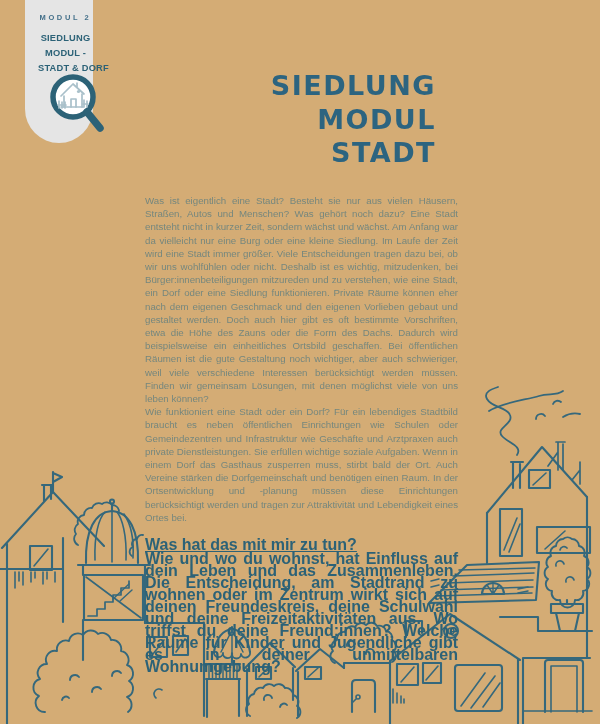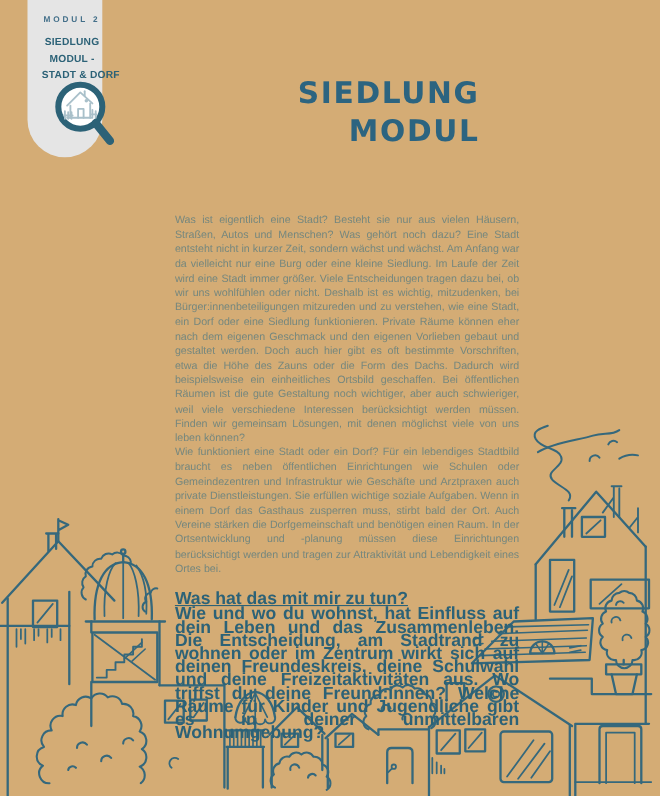--- a/index.html
+++ b/index.html
@@ -37,21 +37,21 @@
   .page-title {
     position:absolute; top:69px; right:164px;
     text-align:right; z-index:3;
     font-family:"DejaVu Sans", sans-serif;
     font-weight:800; font-size:27px; line-height:33.5px;
     letter-spacing:1.5px; color:#2c6480;
   }
 
   
   .copy {
-    position:absolute; left:159px; top:194px; width:313px; z-index:3;
+    position:absolute; left:145px; top:194px; width:313px; z-index:3;
   }
   .copy p.regular {
     font-size:9.7px; line-height:13.2px; color:#75877e;
     text-align:justify; letter-spacing:0px;
   }
   .copy .heading {
     margin-top:14px;
     font-size:16px; font-weight:bold; color:#2c6277;
     text-decoration:underline; line-height:13px;
   }
@@ -87,20 +87,21 @@
     <circle cx="41.5" cy="31.5" r="1.6" fill="#a9c0ca" stroke="none"></circle>
     <path d="M 22,41 V 48 M 25,42 V 48 M 28,42 V 48 M 21,45 H 29"></path>
     <path d="M 47,40 V 47 M 50,41 V 47 M 46,44 H 51"></path>
     <path d="M 24,47 H 46"></path>
   </g>
 </svg>
 
 <div class="page-title">
   <div>SIEDLUNG</div>
   <div>MODUL</div>
+  <div>STADT</div>
 </div>
 
 <div class="copy">
   <p class="regular">Was ist eigentlich eine Stadt? Besteht sie nur aus vielen Häusern, Straßen, Autos und Menschen? Was gehört noch dazu? Eine Stadt entsteht nicht in kurzer Zeit, sondern wächst und wächst. Am Anfang war da vielleicht nur eine Burg oder eine kleine Siedlung. Im Laufe der Zeit wird eine Stadt immer größer. Viele Entscheidungen tragen dazu bei, ob wir uns wohlfühlen oder nicht. Deshalb ist es wichtig, mitzudenken, bei Bürger:innenbeteiligungen mitzureden und zu verstehen, wie eine Stadt, ein Dorf oder eine Siedlung funktionieren. Private Räume können eher nach dem eigenen Geschmack und den eigenen Vorlieben gebaut und gestaltet werden. Doch auch hier gibt es oft bestimmte Vorschriften, etwa die Höhe des Zauns oder die Form des Dachs. Dadurch wird beispielsweise ein einheitliches Ortsbild geschaffen. Bei öffentlichen Räumen ist die gute Gestaltung noch wichtiger, aber auch schwieriger, weil viele verschiedene Interessen berücksichtigt werden müssen. Finden wir gemeinsam Lösungen, mit denen möglichst viele von uns leben können?</p>
   <p class="regular">Wie funktioniert eine Stadt oder ein Dorf? Für ein lebendiges Stadtbild braucht es neben öffentlichen Einrichtungen wie Schulen oder Gemeindezentren und Infrastruktur wie Geschäfte und Arztpraxen auch private Dienstleistungen. Sie erfüllen wichtige soziale Aufgaben. Wenn in einem Dorf das Gasthaus zusperren muss, stirbt bald der Ort. Auch Vereine stärken die Dorfgemeinschaft und benötigen einen Raum. In der Ortsentwicklung und -planung müssen diese Einrichtungen berücksichtigt werden und tragen zur Attraktivität und Lebendigkeit eines Ortes bei.</p>
   <div class="heading">Was hat das mit mir zu tun?</div>
   <p class="bold">Wie und wo du wohnst, hat Einfluss auf dein Leben und das Zusammenleben. Die Entscheidung, am Stadtrand zu wohnen oder im Zentrum wirkt sich auf deinen Freundeskreis, deine Schulwahl und deine Freizeitaktivitäten aus. Wo triffst du deine Freund:innen? Welche Räume für Kinder und Jugendliche gibt es in deiner unmittelbaren Wohnumgebung?</p>
 </div>
 
 <svg class="art" width="600" height="724" viewBox="0 0 600 724">

